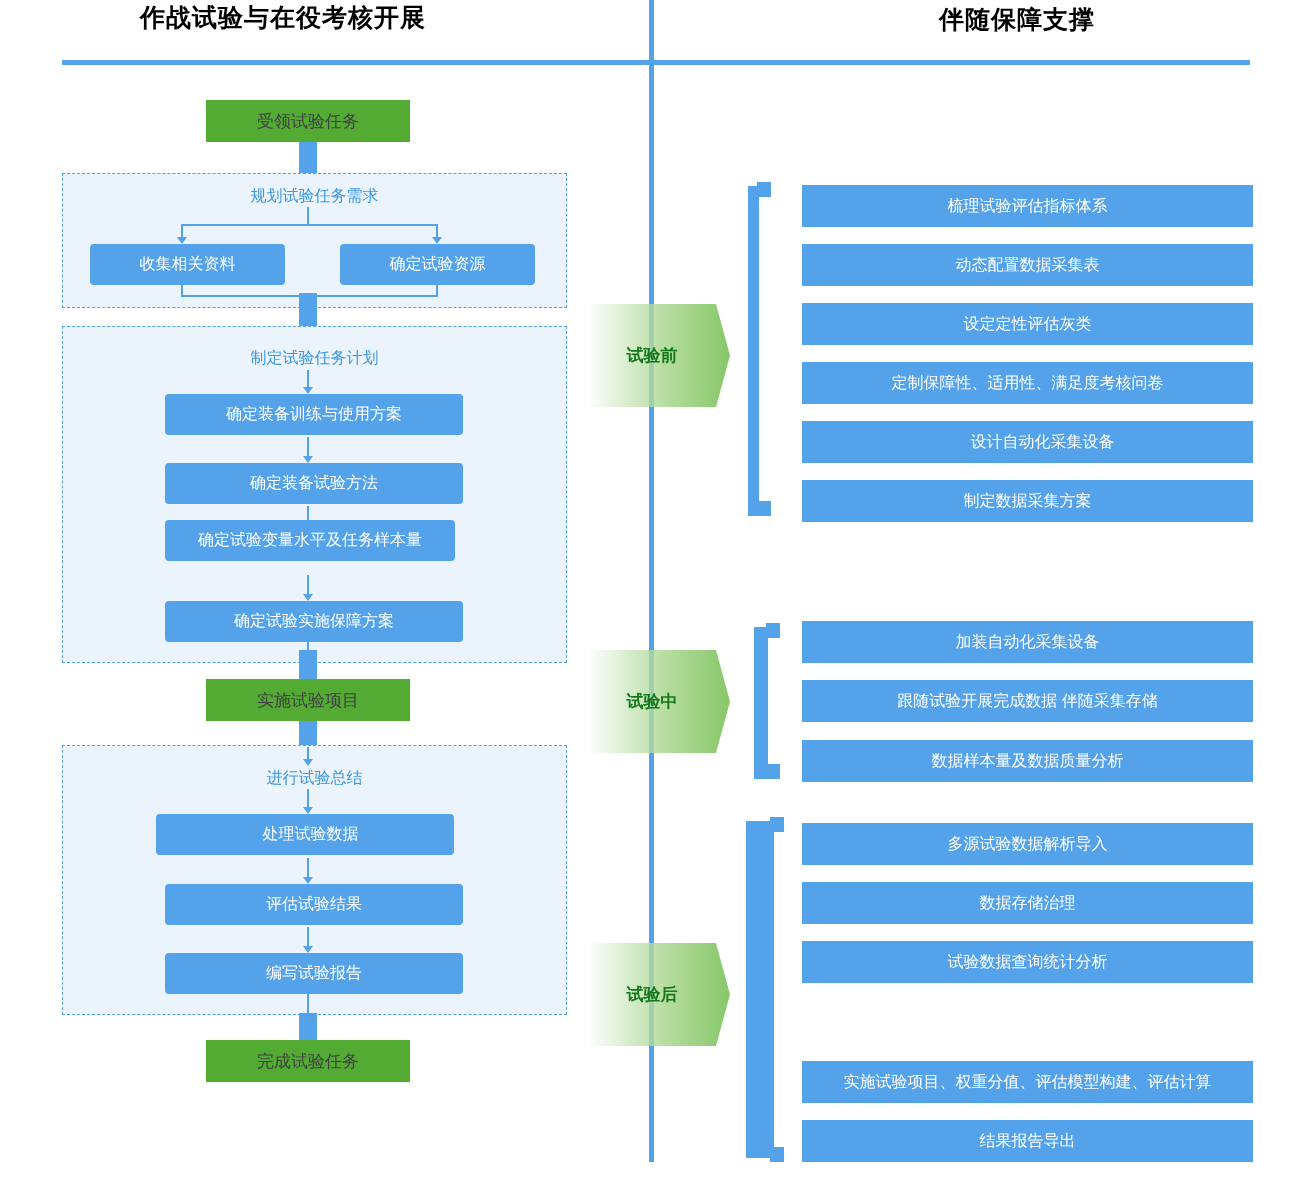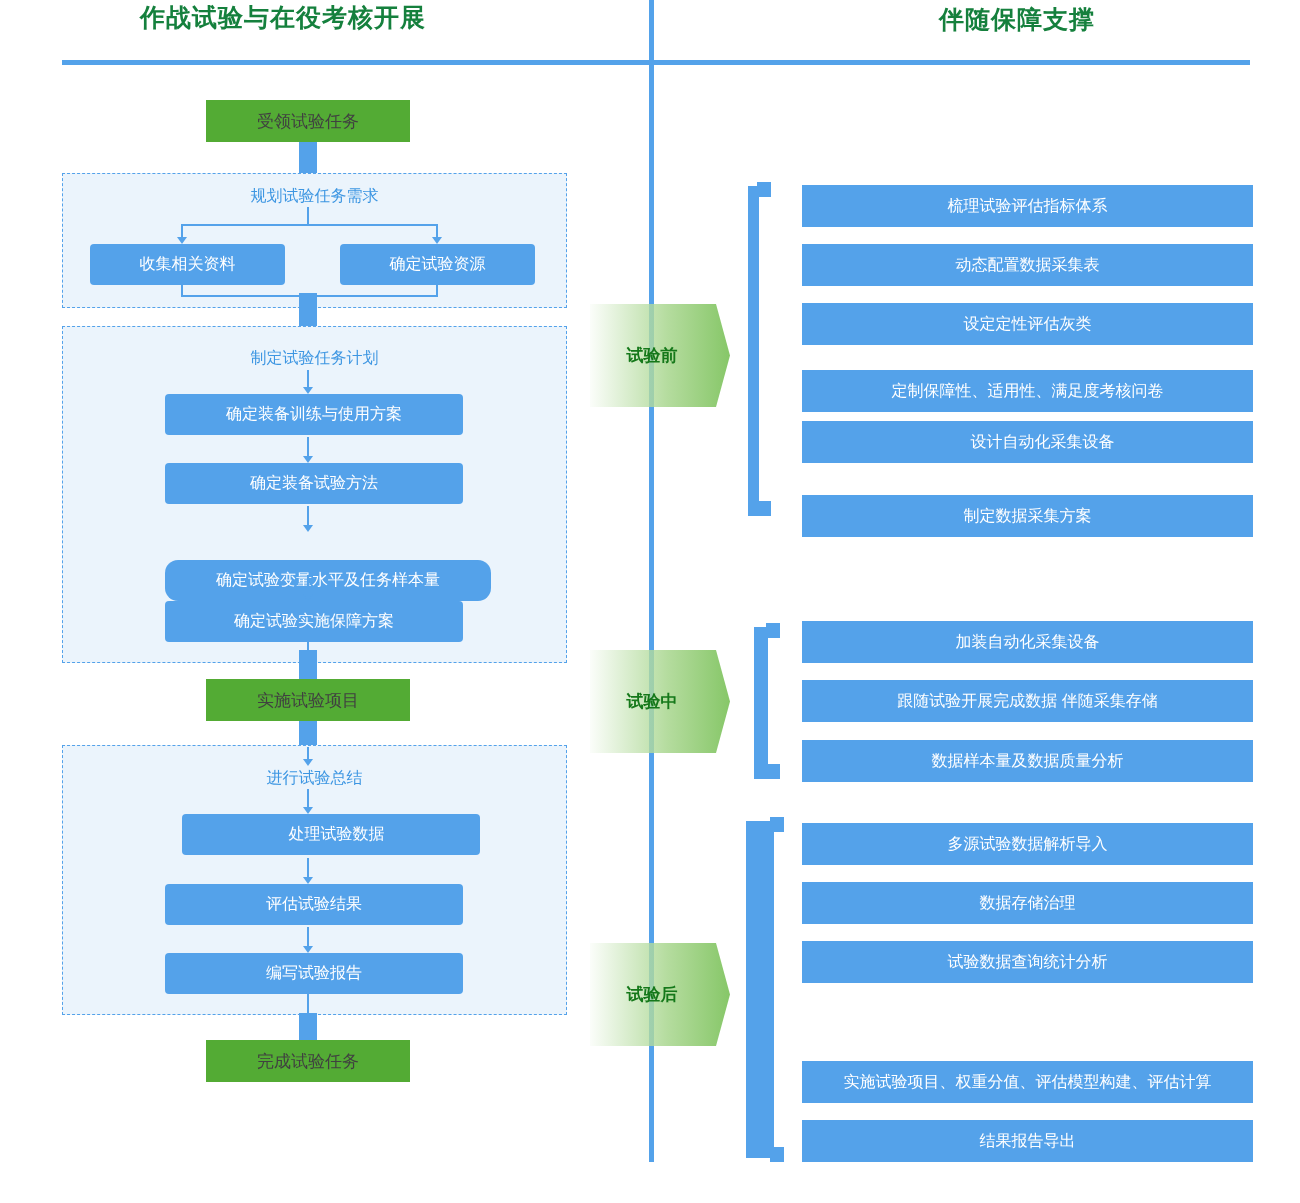--- a/index.html
+++ b/index.html
@@ -2,21 +2,21 @@
 <html><head>
 <meta charset="utf-8">
 <style>
   html,body{margin:0;padding:0;background:#ffffff;}
   #canvas{
     position:relative;width:1300px;height:1203px;background:#ffffff;
     font-family:"Liberation Sans","DejaVu Sans",sans-serif;overflow:hidden;
   }
   .col-title{
     position:absolute;text-align:center;font-size:25px;font-weight:bold;
-    color:#15803d;letter-spacing:1px;white-space:nowrap;
+    color:#000000;letter-spacing:1px;white-space:nowrap;
   }
   .rule{position:absolute;background:#54A2EA;}
   .dashbox{
     position:absolute;background:#EBF4FC;border:1px dashed #54A2EA;box-sizing:border-box;
   }
   .dash-title{
     position:absolute;text-align:center;font-size:16px;color:#3D96E2;white-space:nowrap;
   }
   .bbox{
     position:absolute;background:#54A2EA;color:#ffffff;font-size:16px;
@@ -74,34 +74,34 @@
   <div class="hbar" style="left:182px;top:295px;width:255px;"></div>
   <div class="conn" style="left:299px;top:293px;height:38px;"></div>
 
   <div class="dashbox" style="left:62px;top:326px;width:505px;height:337px;"></div>
   <div class="dash-title" style="left:62px;top:348px;width:505px;">制定试验任务计划</div>
   <div class="varrow" style="left:307px;top:370px;height:17px;"></div>
   <div class="bbox rounded" style="left:165px;top:394px;width:298px;height:41px;">确定装备训练与使用方案</div>
   <div class="varrow" style="left:307px;top:437px;height:19px;"></div>
   <div class="bbox rounded" style="left:165px;top:463px;width:298px;height:41px;">确定装备试验方法</div>
   <div class="varrow" style="left:307px;top:506px;height:19px;"></div>
-  <div class="bbox rounded" style="left:165px;top:560px;width:326px;height:41px;border-radius:13px;">确定试验变量水平及任务样本量</div>
+  <div class="bbox rounded" style="left:165px;top:520px;width:290px;height:41px;">确定试验变量水平及任务样本量</div>
   <div class="varrow" style="left:307px;top:575px;height:19px;"></div>
   <div class="bbox rounded" style="left:165px;top:601px;width:298px;height:41px;">确定试验实施保障方案</div>
   <div class="vline" style="left:307px;top:642px;height:21px;"></div>
   <div class="conn" style="left:299px;top:650px;height:30px;"></div>
 
   <div class="gbox" style="left:206px;top:679px;width:204px;height:42px;">实施试验项目</div>
   <div class="conn" style="left:299px;top:721px;height:26px;"></div>
 
   <div class="dashbox" style="left:62px;top:745px;width:505px;height:270px;"></div>
   <div class="varrow" style="left:307px;top:747px;height:12px;"></div>
   <div class="dash-title" style="left:62px;top:768px;width:505px;">进行试验总结</div>
   <div class="varrow" style="left:307px;top:789px;height:18px;"></div>
-  <div class="bbox rounded" style="left:182px;top:814px;width:298px;height:41px;padding-left:11px;">处理试验数据</div>
+  <div class="bbox rounded" style="left:156px;top:814px;width:298px;height:41px;padding-left:11px;">处理试验数据</div>
   <div class="varrow" style="left:307px;top:858px;height:19px;"></div>
   <div class="bbox rounded" style="left:165px;top:884px;width:298px;height:41px;">评估试验结果</div>
   <div class="varrow" style="left:307px;top:927px;height:19px;"></div>
   <div class="bbox rounded" style="left:165px;top:953px;width:298px;height:41px;">编写试验报告</div>
   <div class="vline" style="left:307px;top:994px;height:21px;"></div>
   <div class="conn" style="left:299px;top:1013px;height:28px;"></div>
 
   <div class="gbox" style="left:206px;top:1040px;width:204px;height:42px;">完成试验任务</div>
 
   <div class="phase-arrow" style="left:590px;top:304px;">试验前</div>
@@ -116,23 +116,23 @@
   <div class="bracket-part" style="left:766px;top:623px;width:14px;height:15px;"></div>
   <div class="bracket-part" style="left:766px;top:764px;width:14px;height:15px;"></div>
 
   <div class="bracket-part" style="left:746px;top:821px;width:28px;height:337px;"></div>
   <div class="bracket-part" style="left:770px;top:817px;width:14px;height:15px;"></div>
   <div class="bracket-part" style="left:770px;top:1147px;width:14px;height:15px;"></div>
 
   <div class="bbox" style="left:802px;top:185px;width:451px;height:42px;">梳理试验评估指标体系</div>
   <div class="bbox" style="left:802px;top:244px;width:451px;height:42px;">动态配置数据采集表</div>
   <div class="bbox" style="left:802px;top:303px;width:451px;height:42px;">设定定性评估灰类</div>
-  <div class="bbox" style="left:802px;top:362px;width:451px;height:42px;margin-top:8px;">定制保障性、适用性、满足度考核问卷</div>
+  <div class="bbox" style="left:802px;top:362px;width:451px;height:42px;">定制保障性、适用性、满足度考核问卷</div>
   <div class="bbox" style="left:802px;top:421px;width:451px;height:42px;padding-left:30px;">设计自动化采集设备</div>
-  <div class="bbox" style="left:802px;top:480px;width:451px;height:42px;margin-top:15px;">制定数据采集方案</div>
+  <div class="bbox" style="left:802px;top:480px;width:451px;height:42px;">制定数据采集方案</div>
 
   <div class="bbox" style="left:802px;top:621px;width:451px;height:42px;">加装自动化采集设备</div>
   <div class="bbox" style="left:802px;top:740px;width:451px;height:42px;">数据样本量及数据质量分析</div>
   <div class="bbox" style="left:802px;top:680px;width:451px;height:42px;">跟随试验开展完成数据 伴随采集存储</div>
 
   <div class="bbox" style="left:802px;top:823px;width:451px;height:42px;">多源试验数据解析导入</div>
   <div class="bbox" style="left:802px;top:941px;width:451px;height:42px;">试验数据查询统计分析</div>
   <div class="bbox" style="left:802px;top:882px;width:451px;height:42px;">数据存储治理</div>
   <div class="bbox" style="left:802px;top:1061px;width:451px;height:42px;">实施试验项目、权重分值、评估模型构建、评估计算</div>
   <div class="bbox" style="left:802px;top:1120px;width:451px;height:42px;">结果报告导出</div>

